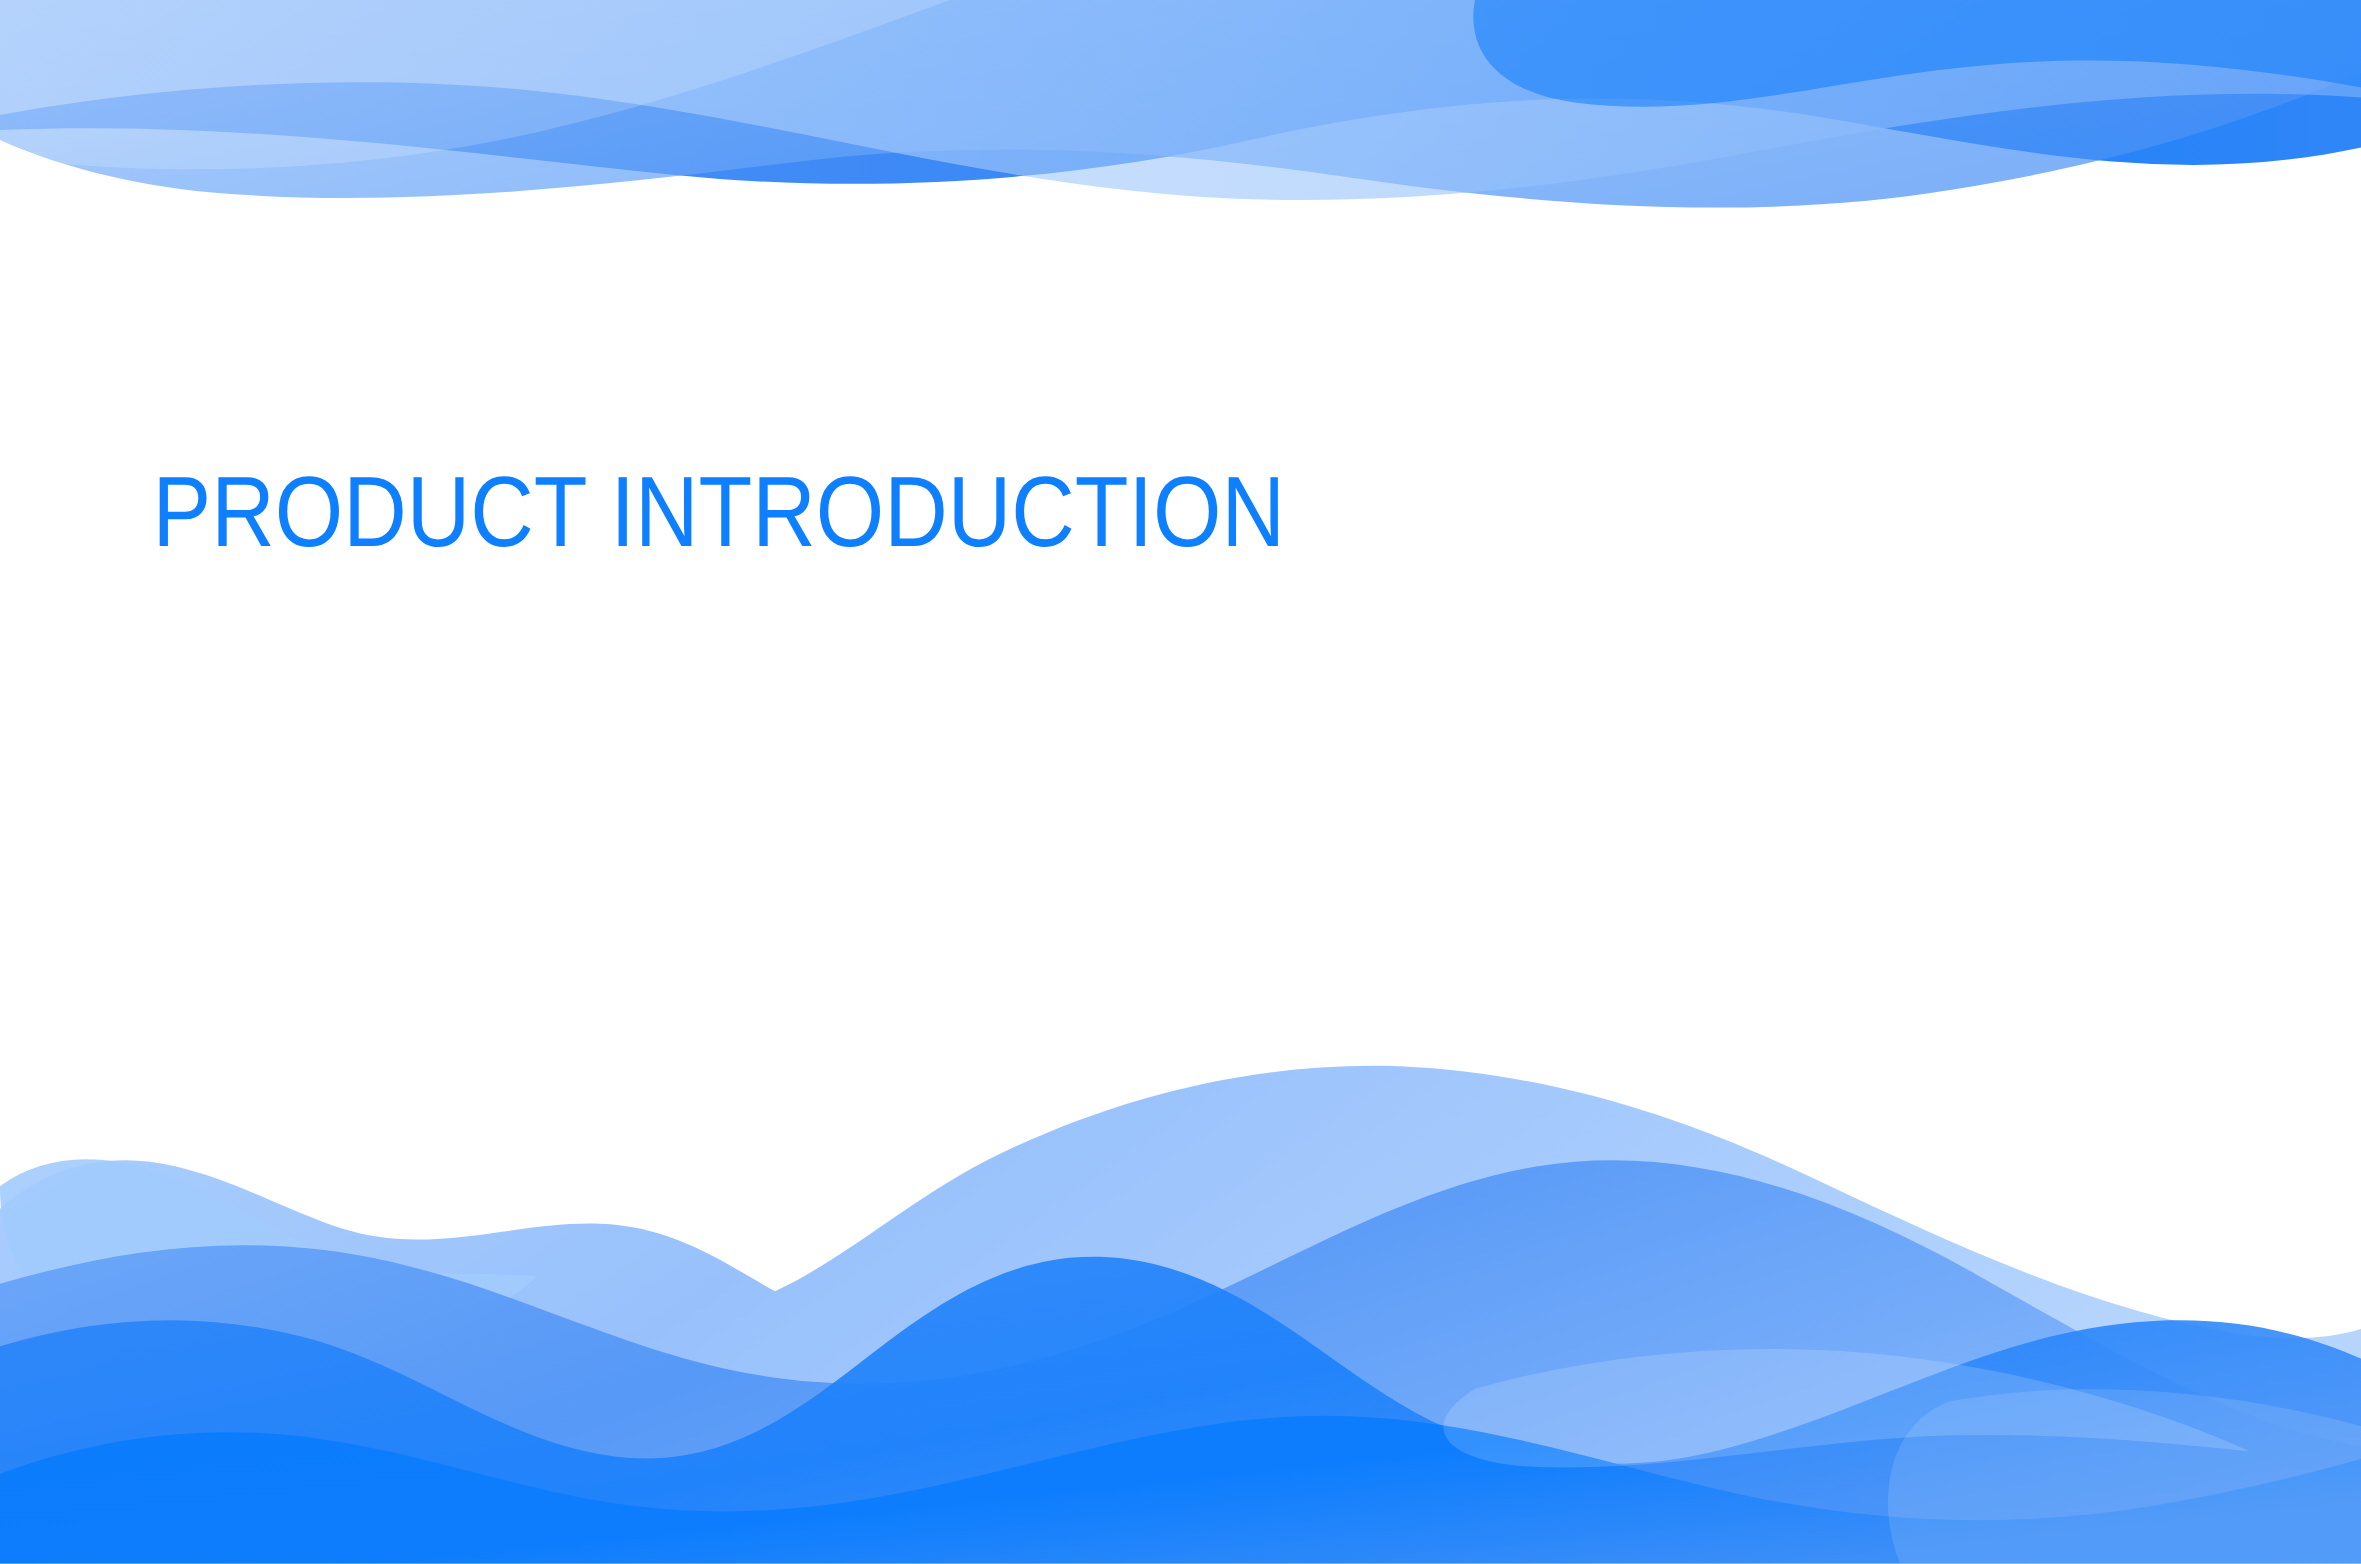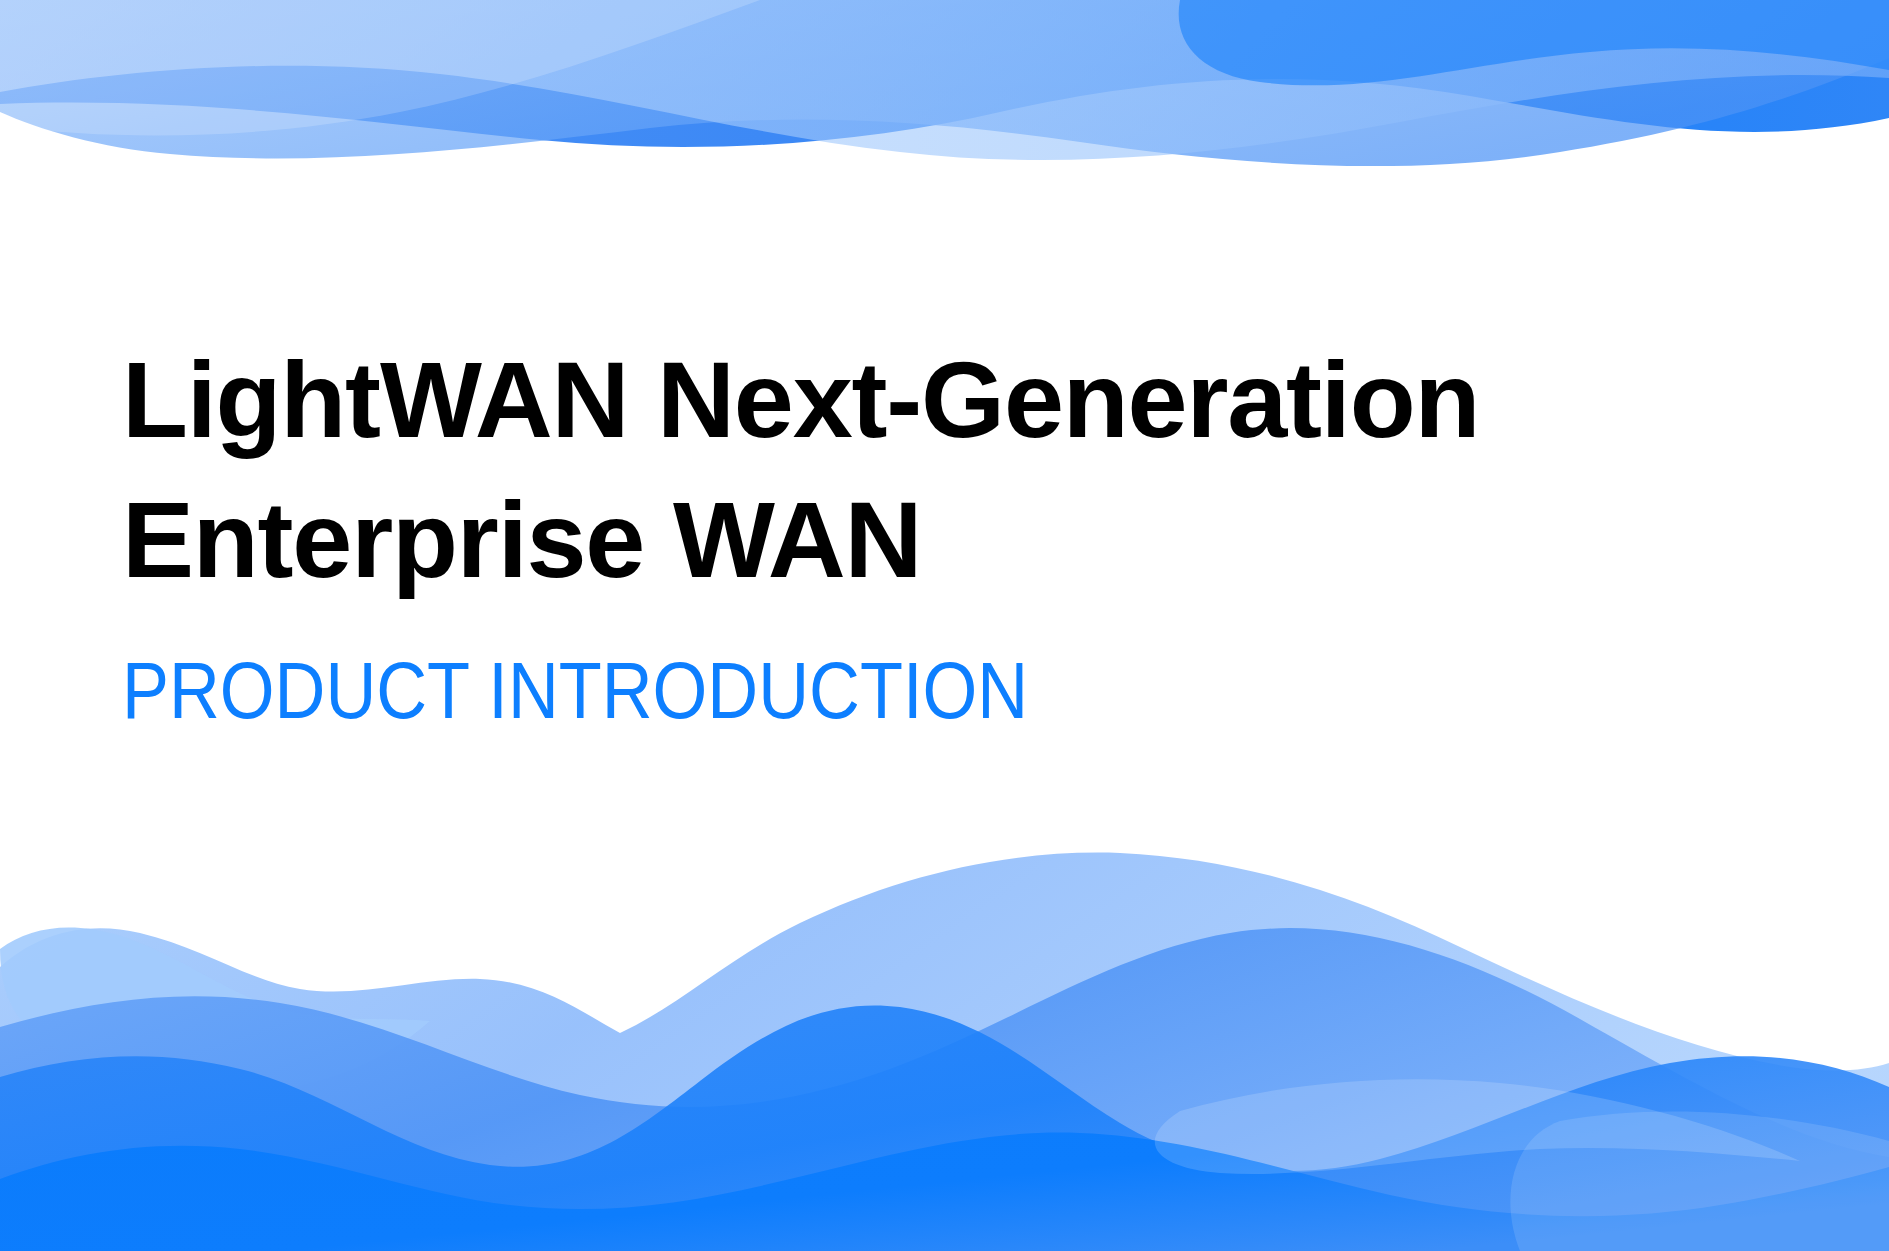--- a/index.html
+++ b/index.html
@@ -125,21 +125,20 @@
                C270,138 130,142 0,126 Z" fill="#ffffff" opacity="0.18"></path>
 
       <path d="M1180,0 H1889 V70
                C1800,54 1700,42 1590,52
                C1470,62 1370,96 1260,82
                C1200,74 1172,42 1180,0 Z" fill="#0f7bfb" opacity="0.55"></path>
     </svg>
   </div>
 
   <div id="title-block">
-    <h1 id="slide-title">LightWAN Next-Generation Enterprise WAN</h1>
     <div id="slide-subtitle">PRODUCT INTRODUCTION</div>
   </div>
 
   <div class="wave-layer" id="wave-bottom">
     <svg viewBox="0 0 1889 470" preserveAspectRatio="none" xmlns="http://www.w3.org/2000/svg">
       <defs>
         <linearGradient id="bg1" x1="0" y1="0" x2="1" y2="0.3">
           <stop offset="0%" stop-color="#9dc6fc"></stop>
           <stop offset="40%" stop-color="#86b6fb"></stop>
           <stop offset="100%" stop-color="#a9cefd"></stop>

